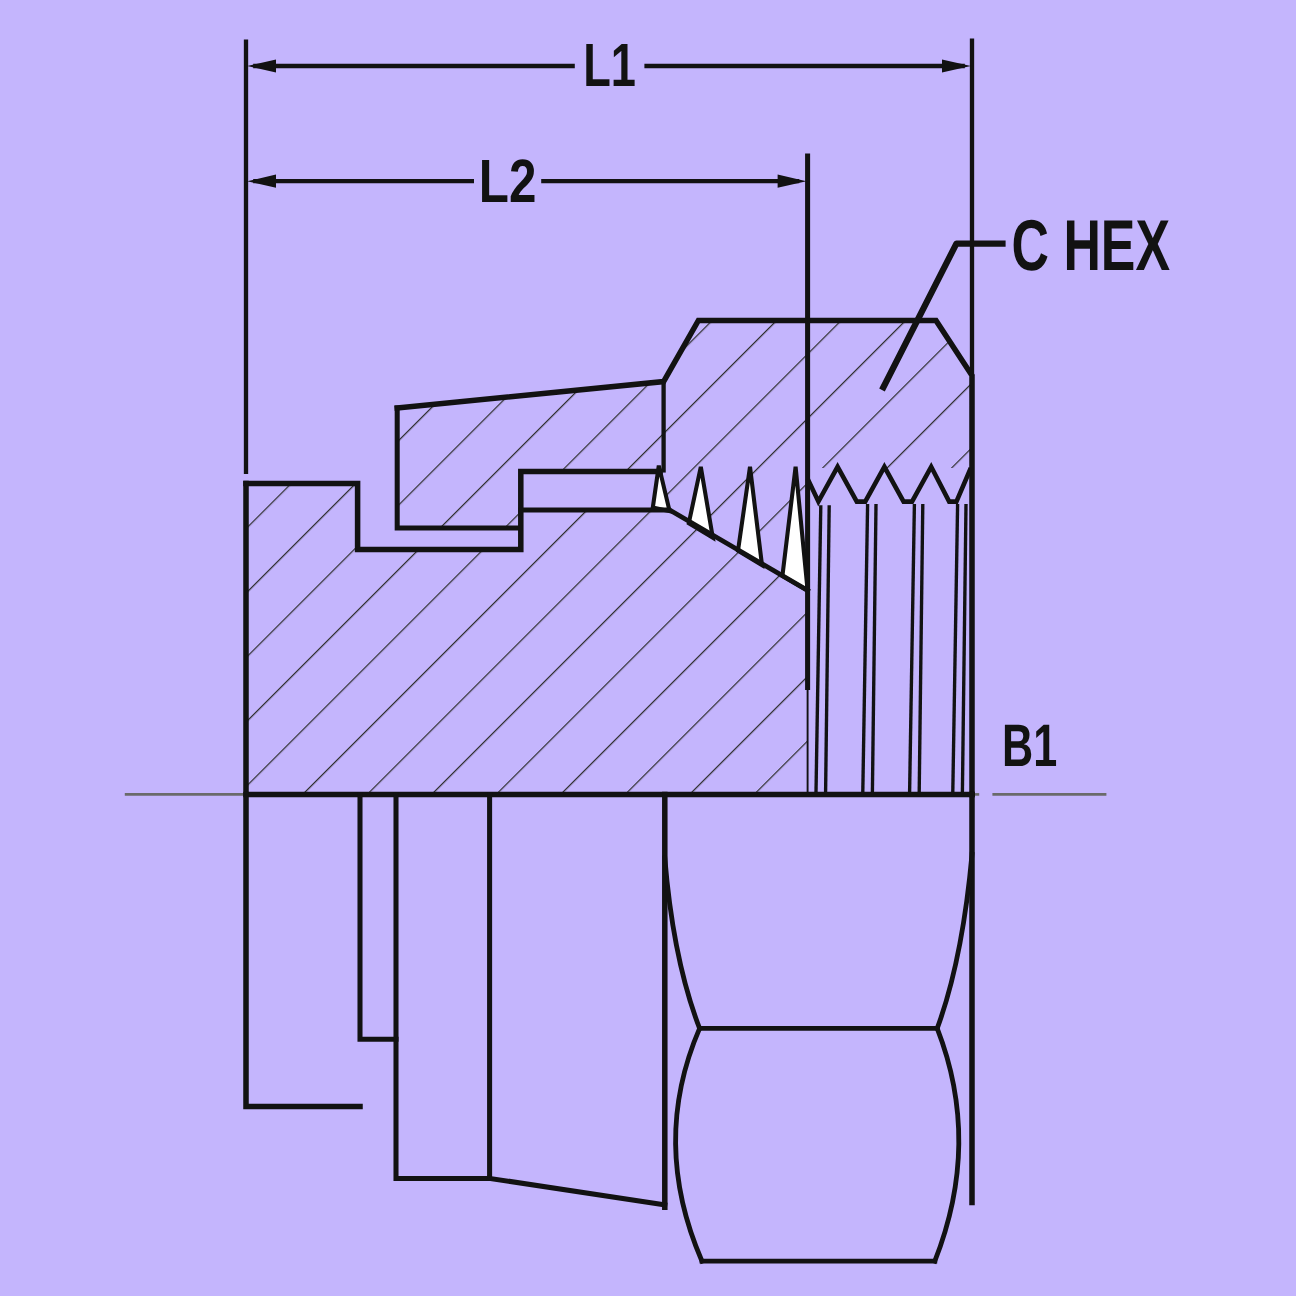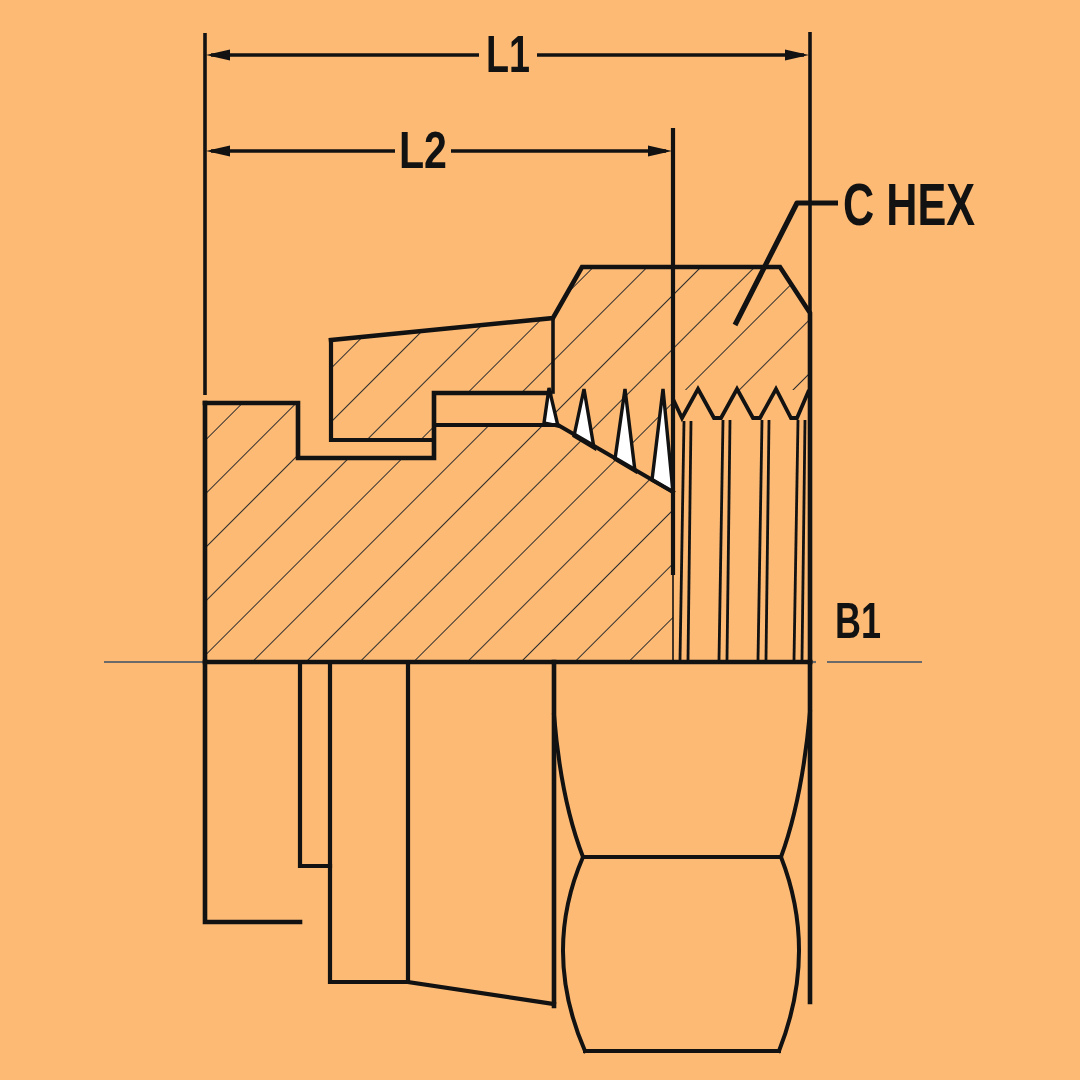--- a/index.html
+++ b/index.html
@@ -1,16 +1,16 @@
 <!DOCTYPE html>
 <html><head>
 <meta charset="utf-8">
 <style>
   html,body{margin:0;padding:0;background:#ffffff;}
-  .stage{position:relative;width:1080px;height:1080px;background:#fdba74;overflow:hidden;
+  .stage{position:relative;width:1080px;height:1080px;background:#c4b5fd;overflow:hidden;
          font-family:"Liberation Sans",sans-serif;}
   svg{display:block}
   text{font-family:"Liberation Sans",sans-serif;font-weight:bold;fill:#121212;}
   .dimlabel{font-size:51px;}
   .hexlabel{font-size:60px;}
   .b1label{font-size:50px;}
 </style>
 </head>
 <body>
 

